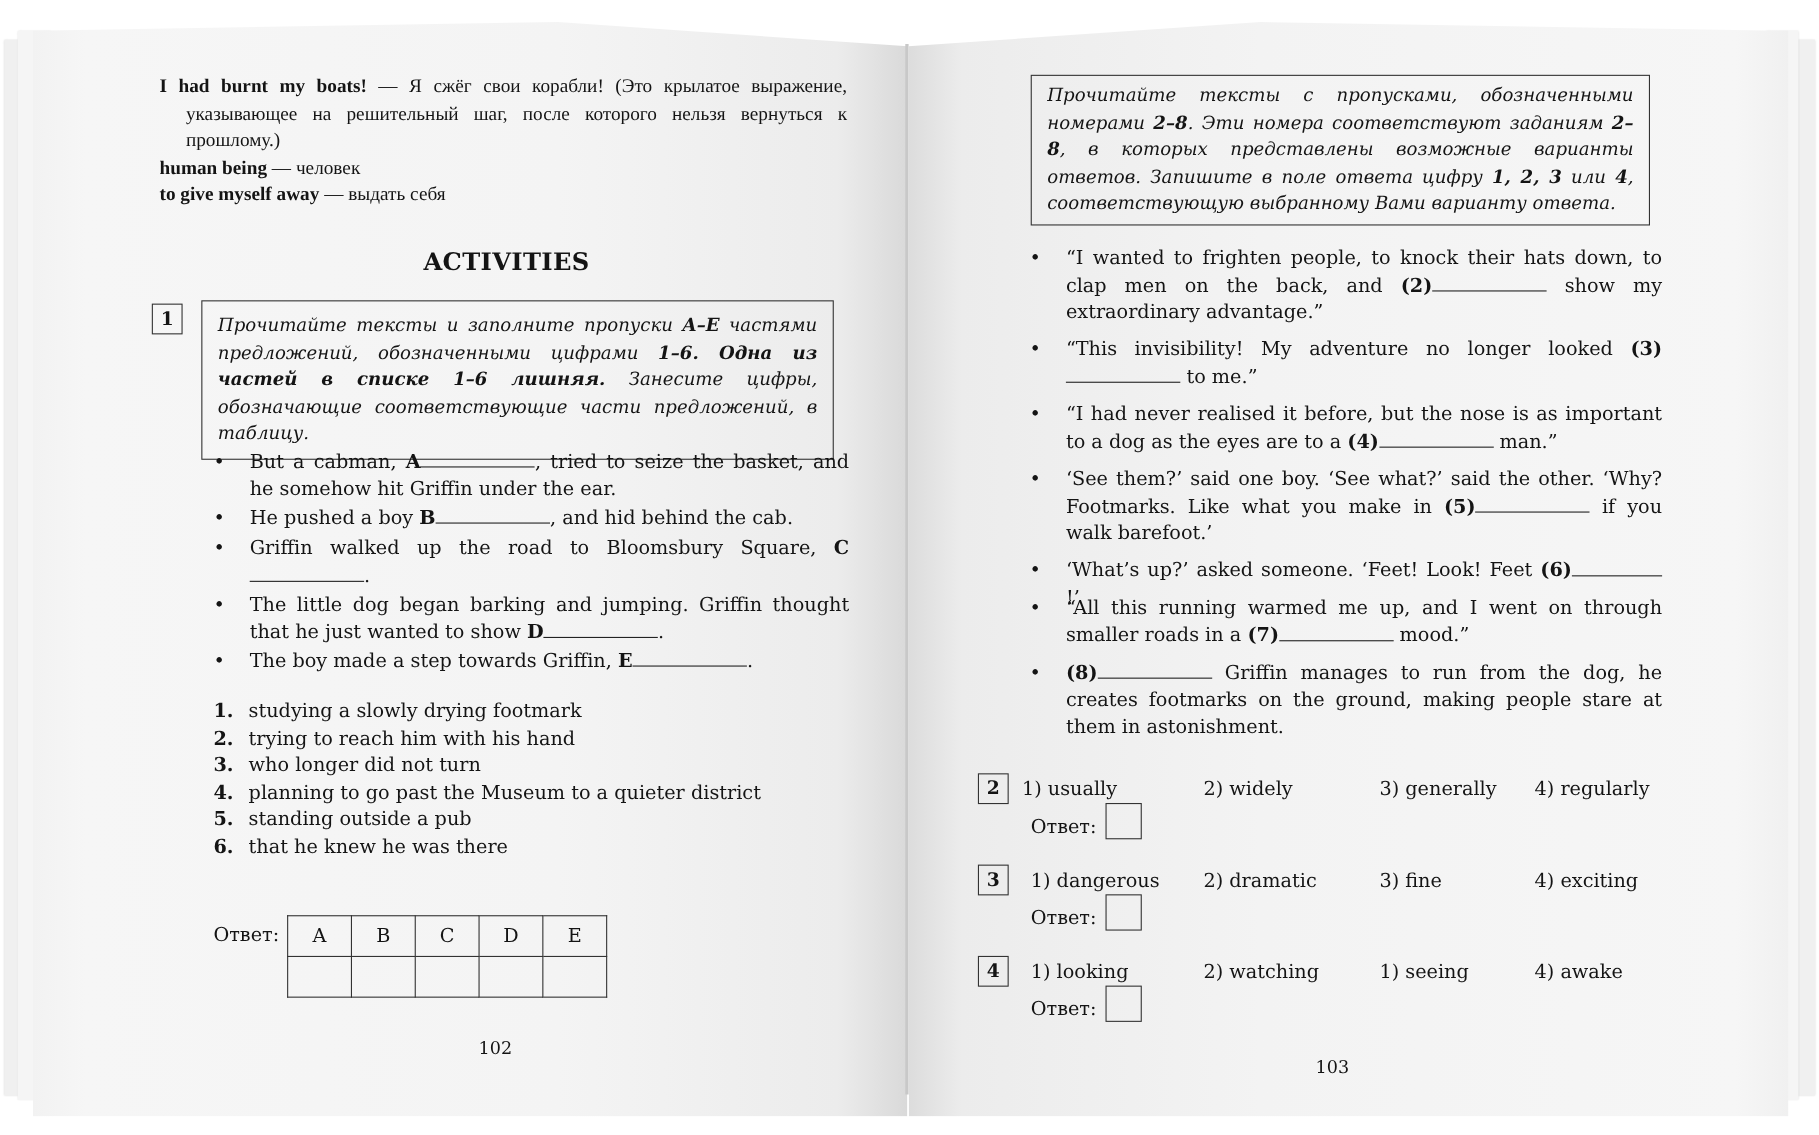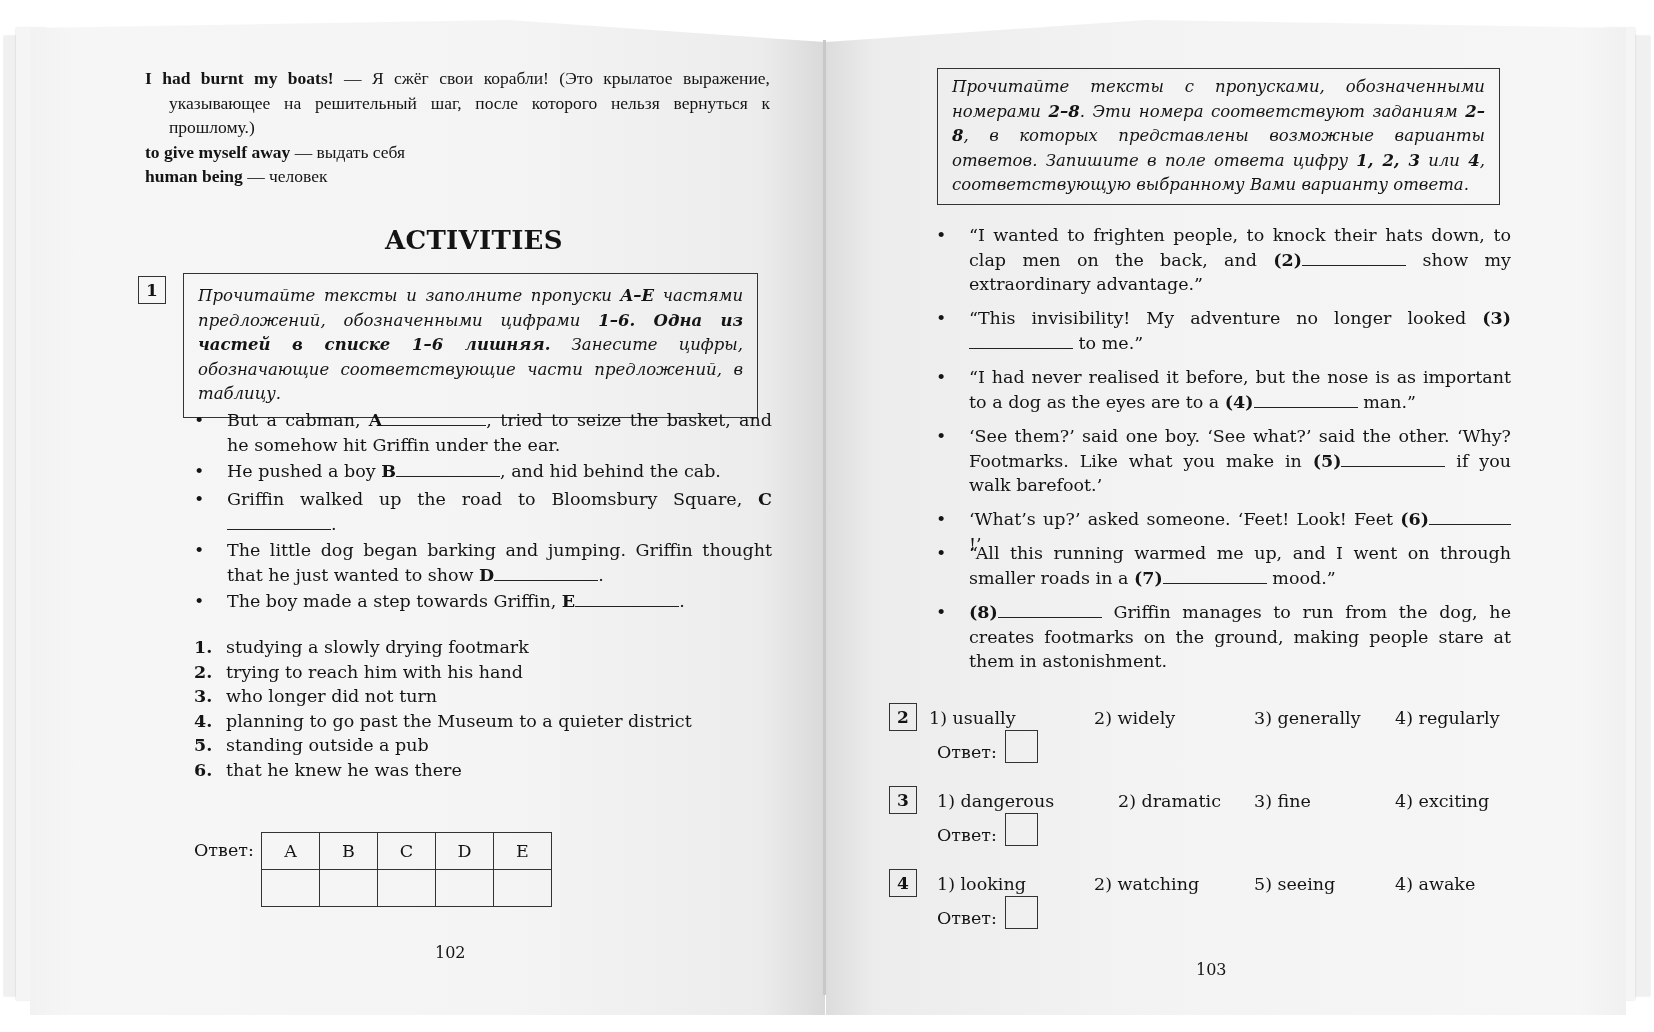--- a/index.html
+++ b/index.html
@@ -44,46 +44,46 @@
   .bullet-item .dot { position:absolute; left:-33px; top:0; }
   .blank { display:inline-block; border-bottom:1.5px solid #222; height:14px; vertical-align:baseline; }
   .opt-list { position:absolute; font-size:17.5px; line-height:24.5px; }
   .opt-list .n { display:inline-block; width:32px; font-weight:bold; }
   table.ans { border-collapse:collapse; position:absolute; }
   table.ans td { border:1.5px solid #333; width:57px; height:36px; text-align:center; font-size:17.5px; padding:0; }
   .ans-label { position:absolute; font-size:17.5px; }
   .choice { position:absolute; font-size:17.5px; line-height:24px; white-space:nowrap; }
   .ans-square { position:absolute; width:31px; height:31px; border:1.5px solid #333; }
   .pagenum { position:absolute; font-size:16px; }
-  h2.act { position:absolute; margin:0; font-size:26px; font-weight:bold; letter-spacing:0.3px; }
+  h2.act { position:absolute; margin:0; font-size:22px; font-weight:bold; letter-spacing:0.3px; }
 </style>
 </head>
 <body>
 
 <div class="stack" style="left:4px;top:36px;width:40px;height:960px;"></div>
 <div class="stack" style="left:16px;top:28px;width:30px;height:972px;background:#f5f5f5;"></div>
 <div class="stack" style="left:1612px;top:36px;width:38px;height:960px;"></div>
 <div class="stack" style="left:1605px;top:28px;width:30px;height:972px;background:#f5f5f5;"></div>
 
 <div class="page page-left">
   <div class="abs txt" style="left:115px;top:46px;width:625px;">
     <div class="hang just">
       <span class="b">I had burnt my boats!</span>
       <span>—</span>
       <span>Я сжёг свои корабли! (Это крылатое выражение, указывающее на решительный шаг, после которого нельзя вернуться к прошлому.)</span>
     </div>
     <div class="hang">
+      <span class="b">human being</span>
+      <span>—</span>
+      <span>человек</span>
+    </div>
+    <div class="hang">
       <span class="b">to give myself away</span>
       <span>—</span>
       <span>выдать себя</span>
-    </div>
-    <div class="hang">
-      <span class="b">human being</span>
-      <span>—</span>
-      <span>человек</span>
     </div>
   </div>
 
   <h2 class="act" style="left:355px;top:205px;">ACTIVITIES</h2>
 
   <div class="num-box" style="left:108px;top:256px;">1</div>
 
   <div class="instr-box" id="instr1" style="left:153px;top:253px;width:545px;"><span>Прочитайте тексты и заполните пропуски </span><b>A–E</b><span> частями предложений, обозначенными цифрами </span><b>1–6. Одна из частей в списке 1–6 лишняя.</b><span> Занесите цифры, обозначающие соответствующие части предложений, в таблицу.</span></div>
 
   <div class="bullet-item" style="left:197px;top:388px;width:545px;">
@@ -176,28 +176,28 @@
   <div class="num-box" style="left:63px;top:683px;">2</div>
   <div class="choice" style="left:103px;top:686px;text-align:right;">1) usually</div>
   <div class="choice" style="left:268px;top:686px;">2) widely</div>
   <div class="choice" style="left:428px;top:686px;">3) generally</div>
   <div class="choice" style="left:569px;top:686px;">4) regularly</div>
   <div class="choice" style="left:111px;top:720px;">Ответ:</div>
   <div class="ans-square" style="left:179px;top:710px;"></div>
 
   <div class="num-box" style="left:63px;top:766px;">3</div>
   <div class="choice" style="left:111px;top:769px;">1) dangerous</div>
-  <div class="choice" style="left:268px;top:769px;margin-left:24px;">2) dramatic</div>
+  <div class="choice" style="left:268px;top:769px;">2) dramatic</div>
   <div class="choice" style="left:428px;top:769px;">3) fine</div>
   <div class="choice" style="left:569px;top:769px;">4) exciting</div>
   <div class="choice" style="left:111px;top:803px;">Ответ:</div>
   <div class="ans-square" style="left:179px;top:793px;"></div>
 
   <div class="num-box" style="left:63px;top:849px;">4</div>
   <div class="choice" style="left:111px;top:852px;">1) looking</div>
   <div class="choice" style="left:268px;top:852px;text-align:right;">2) watching</div>
-  <div class="choice" style="left:428px;top:852px;">5) seeing</div>
+  <div class="choice" style="left:428px;top:852px;">1) seeing</div>
   <div class="choice" style="left:569px;top:852px;">4) awake</div>
   <div class="choice" style="left:111px;top:886px;">Ответ:</div>
   <div class="ans-square" style="left:179px;top:876px;"></div>
 
   <div class="pagenum" style="left:370px;top:925px;margin-top:15px;">103</div>
 </div>
 
 </body></html>

